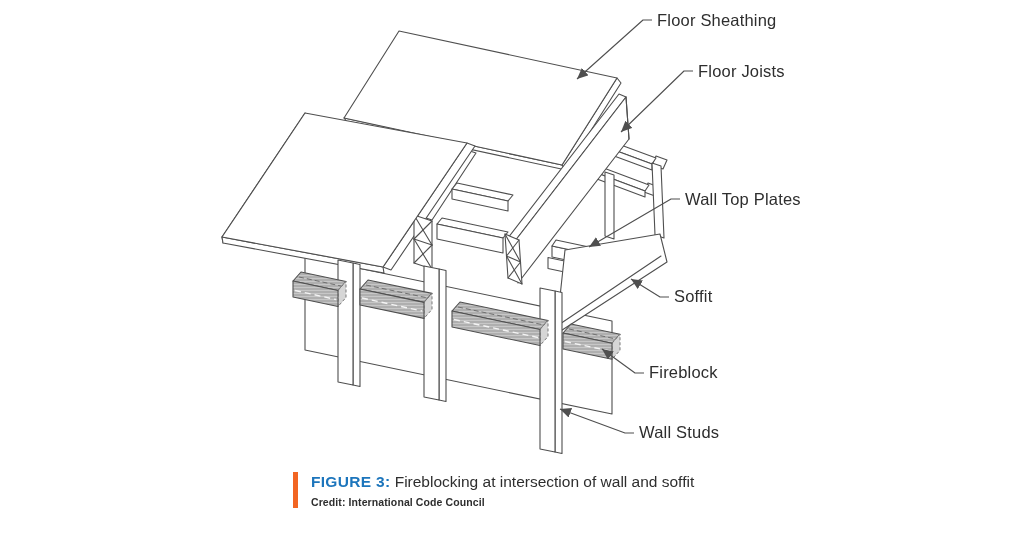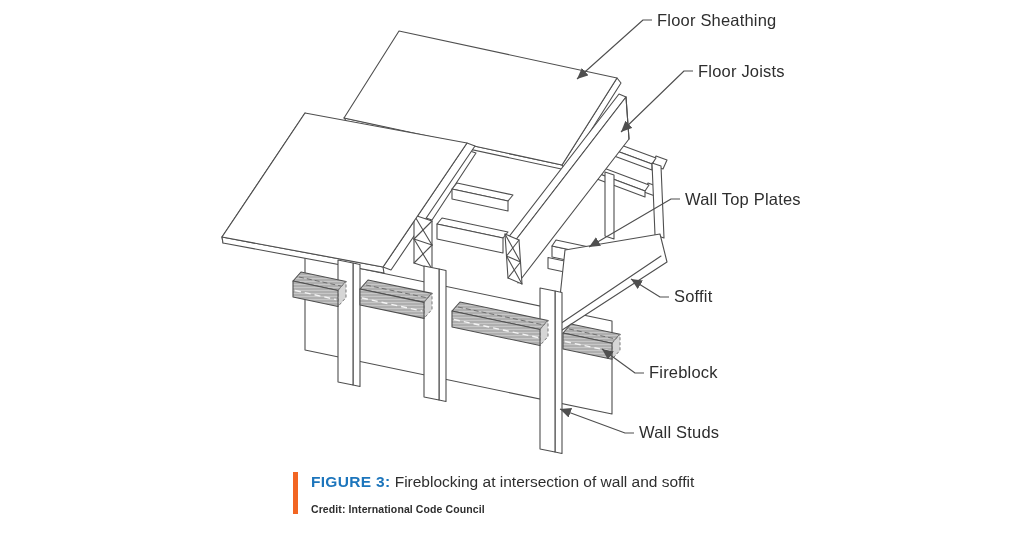--- a/index.html
+++ b/index.html
@@ -53,21 +53,21 @@
     line-height: 18px;
     color: #2e2e2e;
     white-space: nowrap;
   }
   #caption .fig-label {
     color: #1C75BC;
     font-weight: 700;
     letter-spacing: 0.3px;
   }
   #caption .credit {
-    margin-top: 12px;
+    margin-top: 5px;
     font-size: 10.5px;
     font-weight: 700;
     color: #2e2e2e;
     letter-spacing: 0.1px;
     white-space: nowrap;
   }
 </style>
 </head>
 <body>
 

